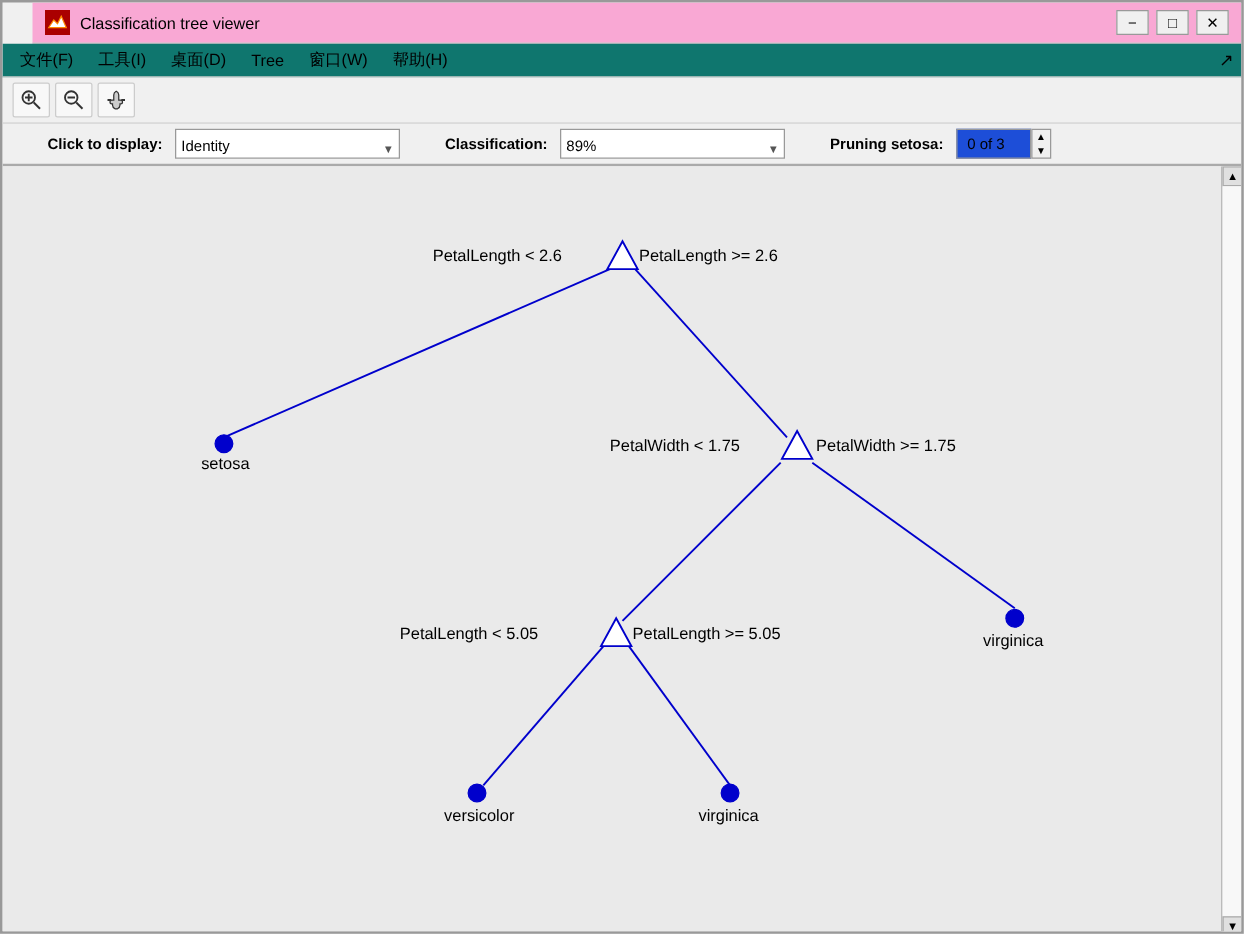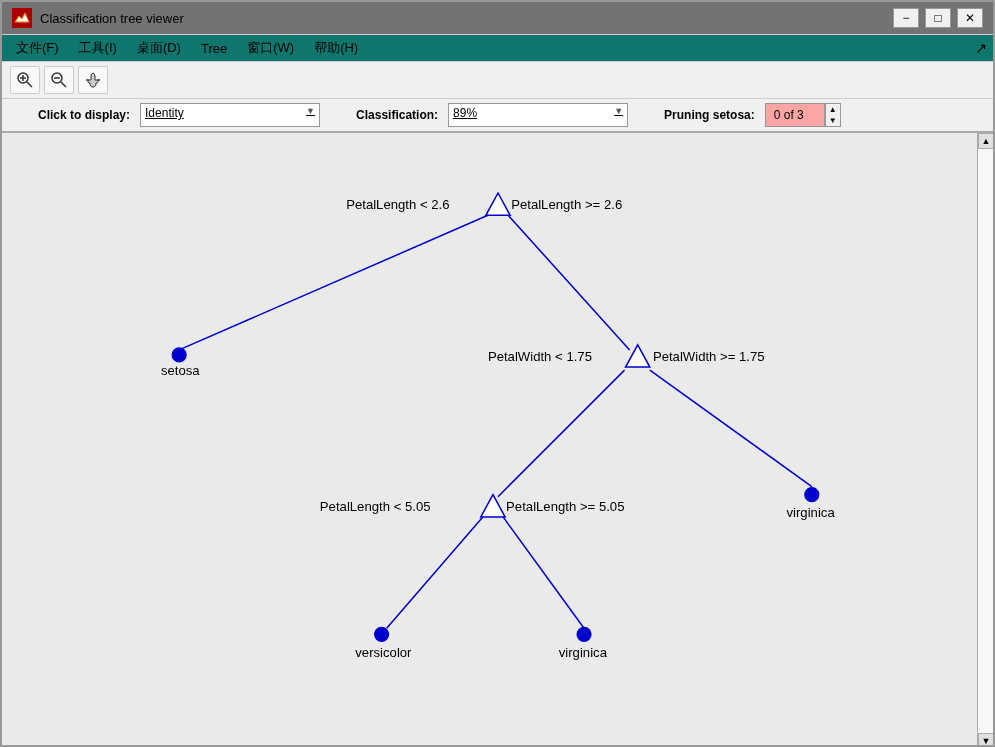--- a/index.html
+++ b/index.html
@@ -8,26 +8,27 @@
       font-size: 13px;
       background: #f0f0f0;
       width: 995px;
       height: 747px;
       overflow: hidden;
       border: 2px solid #999;
     }
 
     
     .title-bar {
-      background: #737373;
+      background: #f9a8d4;
       display: flex;
       align-items: center;
       padding: 6px 10px;
       border-bottom: 1px solid #ccc;
       justify-content: space-between;
+      margin-left: 24px;
     }
     .title-left {
       display: flex;
       align-items: center;
       gap: 8px;
     }
     .matlab-icon {
       width: 20px;
       height: 20px;
       background: #c00;
@@ -111,37 +112,36 @@
       white-space: nowrap;
       margin-left: 26px;
     }
     .ctrl-select {
       border: 1px solid #999;
       background: white;
       padding: 2px 4px;
       font-size: 12px;
       height: 24px;
       display: flex;
-      align-items: flex-start;
+      align-items: flex-end;
       min-width: 180px;
       cursor: pointer;
       position: relative;
-      text-decoration: underline;
     }
     .ctrl-select-text {
       flex: 1;
     }
     .ctrl-select-arrow {
       font-size: 9px;
       color: #555;
       margin-left: 4px;
     }
     .pruning-box {
       border: 1px solid #999;
-      background: #fca5a5;
+      background: #1d4ed8;
       padding: 2px 8px;
       font-size: 12px;
       height: 24px;
       display: flex;
       align-items: center;
       min-width: 60px;
     }
     .pruning-spinner {
       display: flex;
       flex-direction: column;

